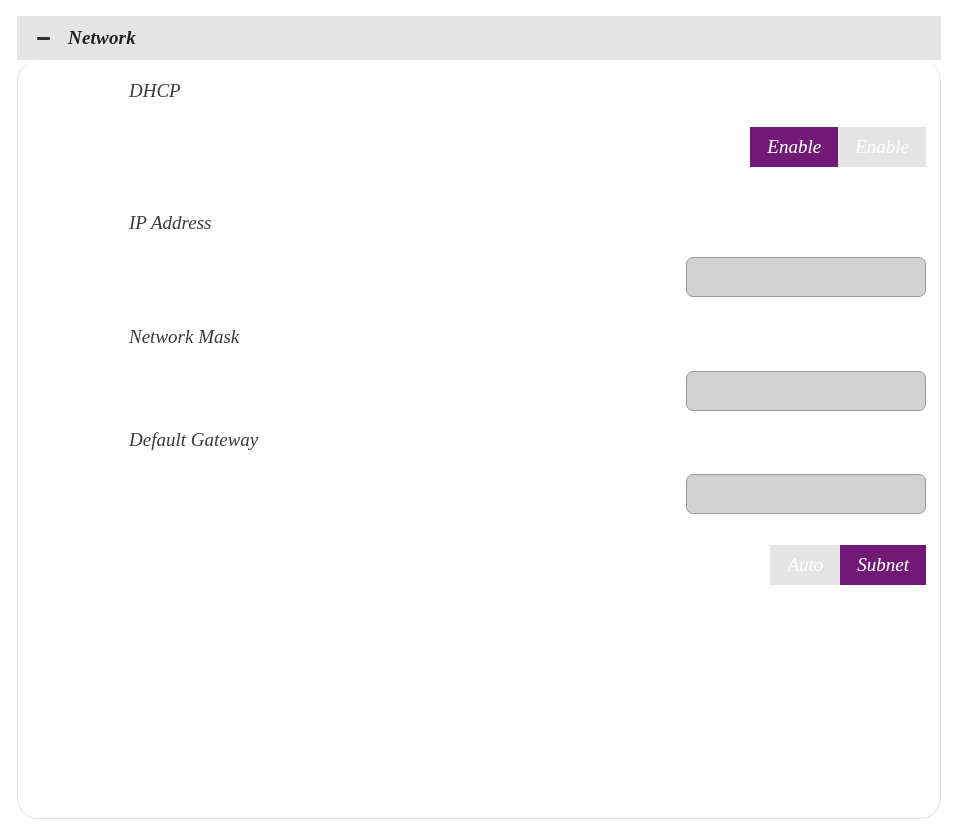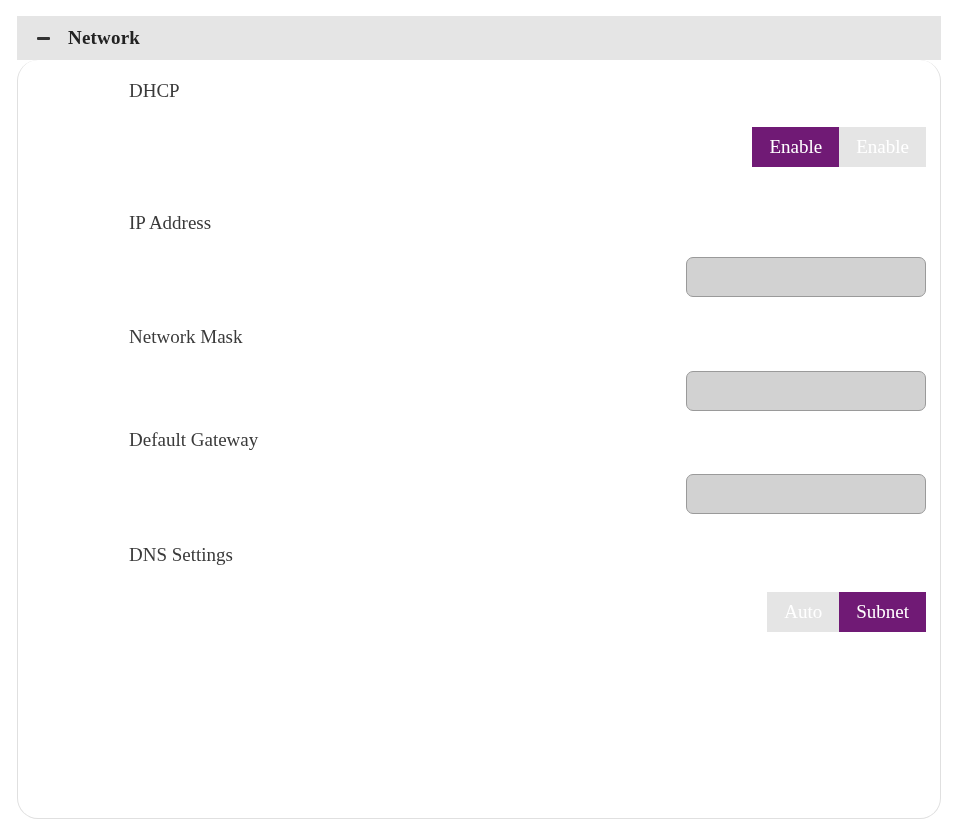--- a/index.html
+++ b/index.html
@@ -1,15 +1,15 @@
 <!DOCTYPE html>
 <html><head>
 <meta charset="utf-8">
 <style>
-  * { box-sizing: border-box; }
+  * { box-sizing: border-box; font-style: italic; }
   html, body {
     margin: 0;
     padding: 0;
     width: 960px;
     height: 833px;
     background: #ffffff;
     font-family: "Liberation Serif", "DejaVu Serif", serif;
   }
 
   #app {
@@ -196,21 +196,20 @@
       </div>
 
       <div class="field-row row-gateway">
         <div class="field-label">Default Gateway</div>
         <div class="field-control">
           <input class="text-input disabled" type="text" disabled="" value="" style="">
         </div>
       </div>
 
       <div class="field-row row-dns-settings">
-        <div class="field-label">DNS Settings</div>
         <div class="field-control">
           <div class="segmented">
             <button class="seg-btn unselected">Auto</button>
             <button class="seg-btn selected">Subnet</button>
           </div>
         </div>
       </div>
 
 
     </div>

